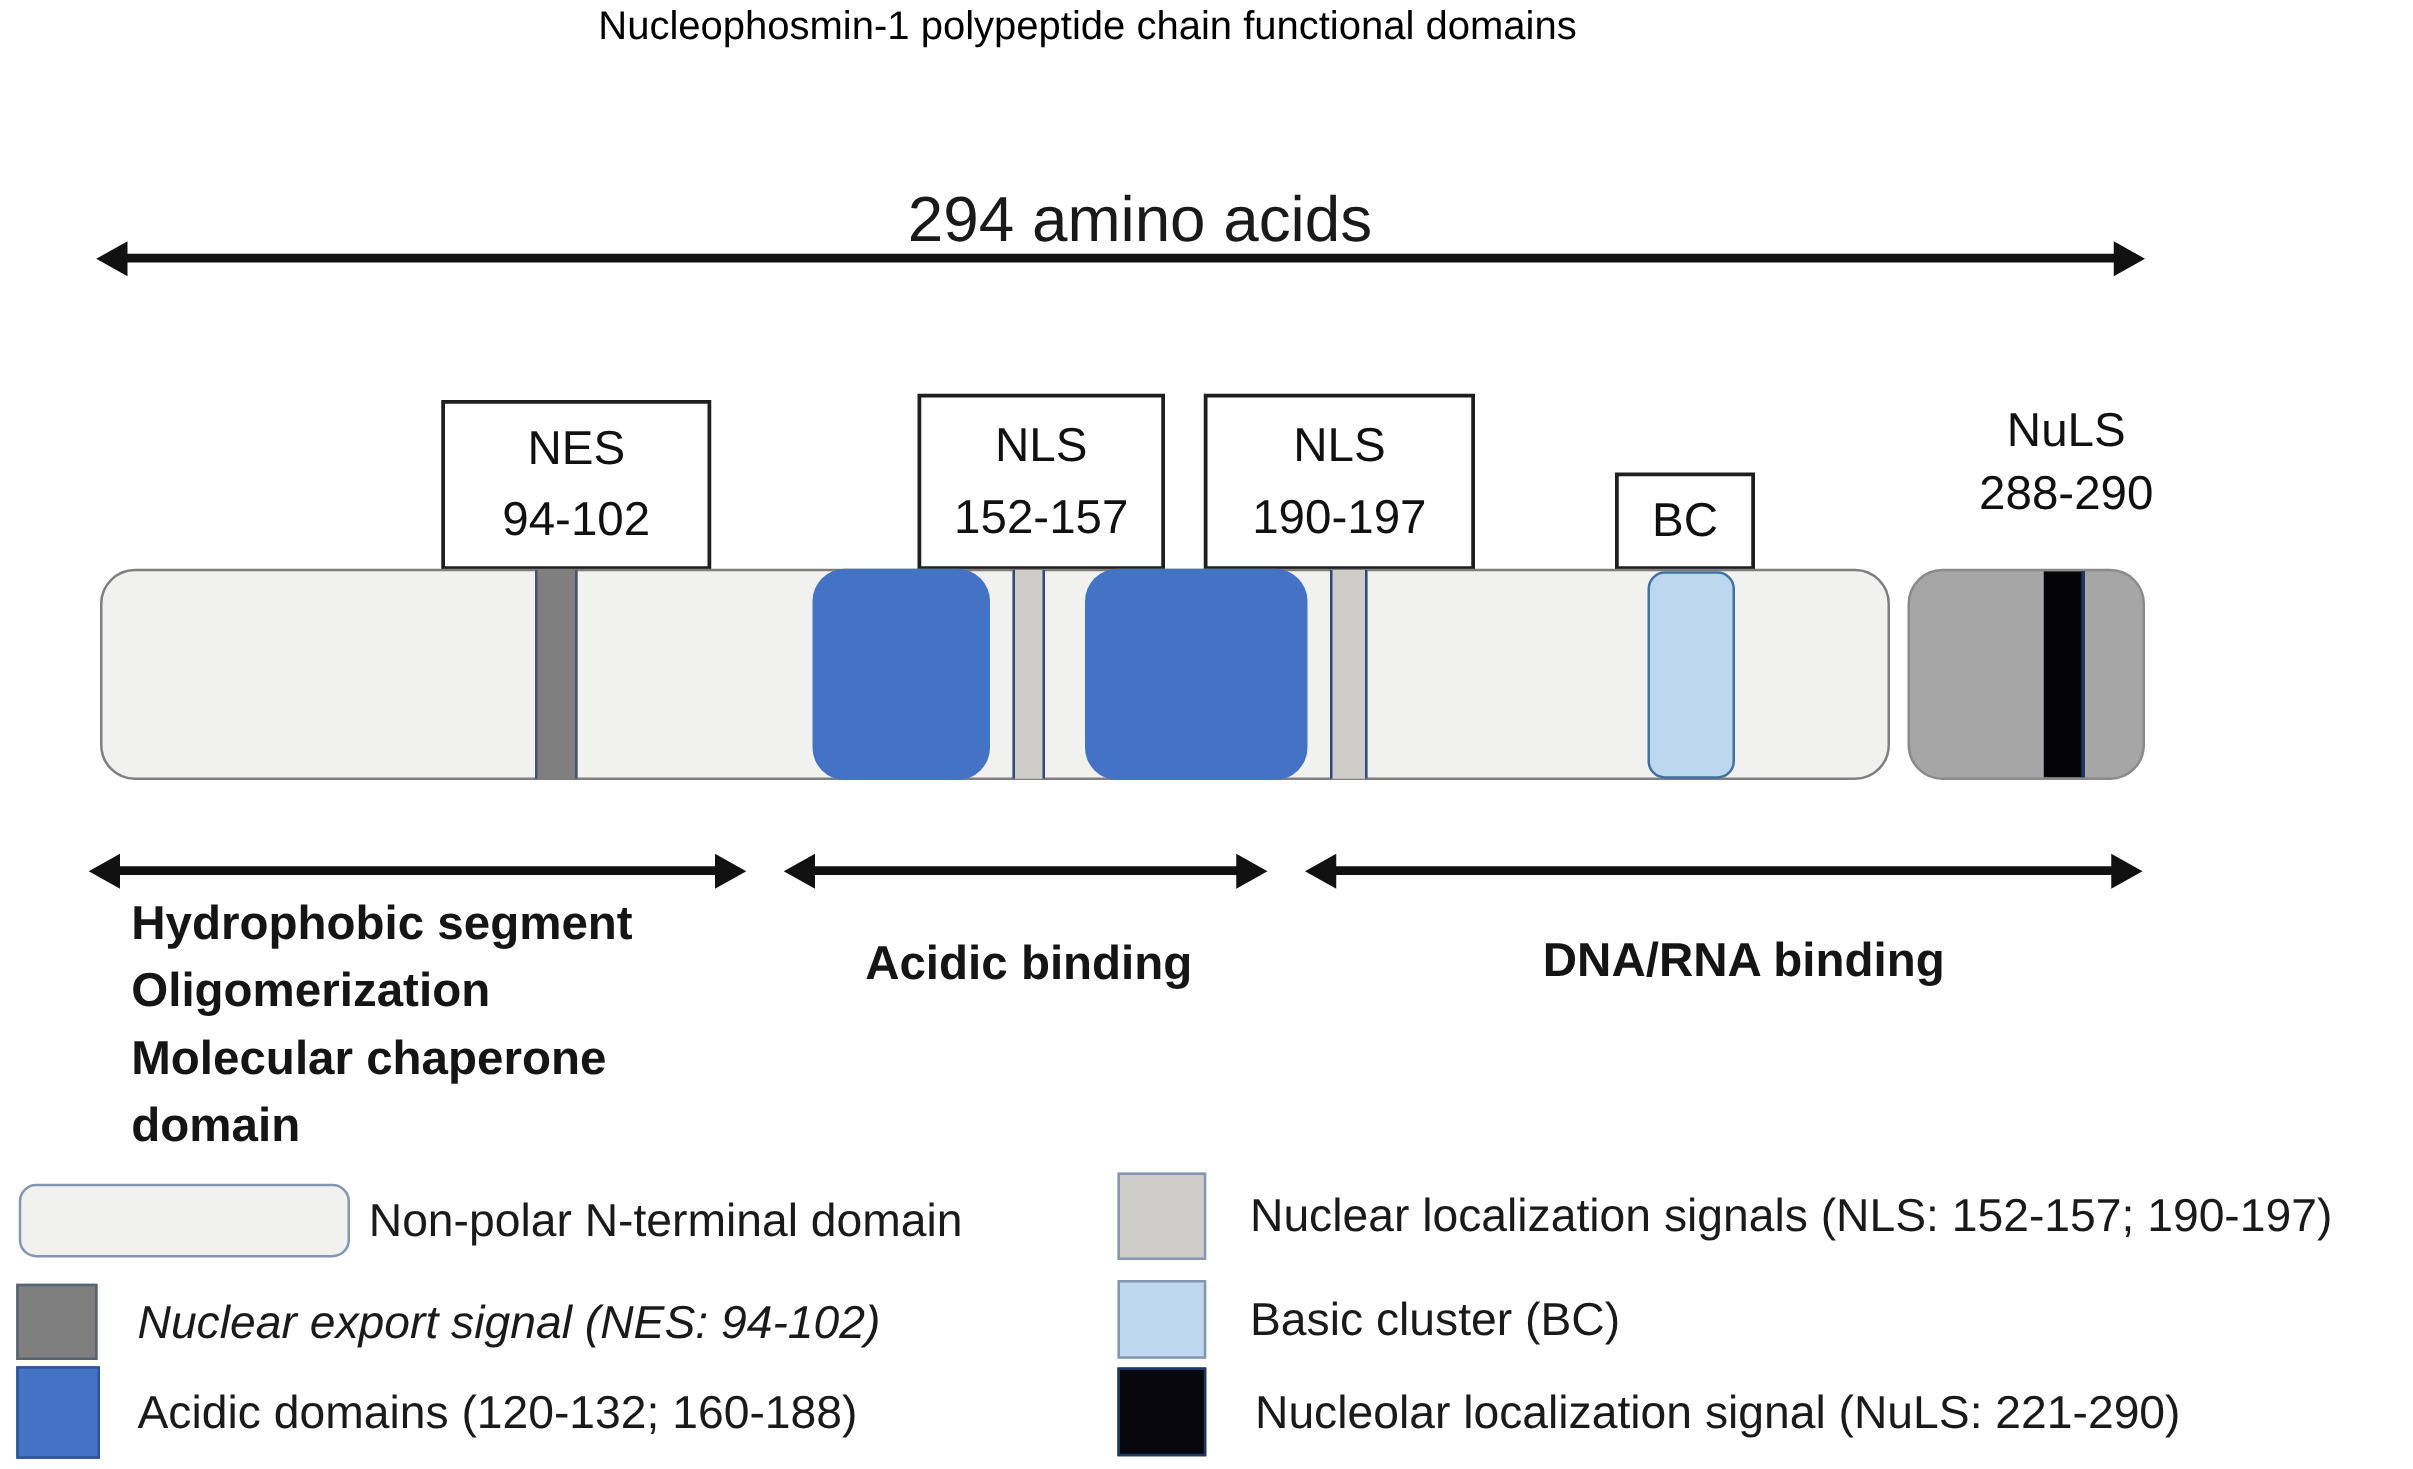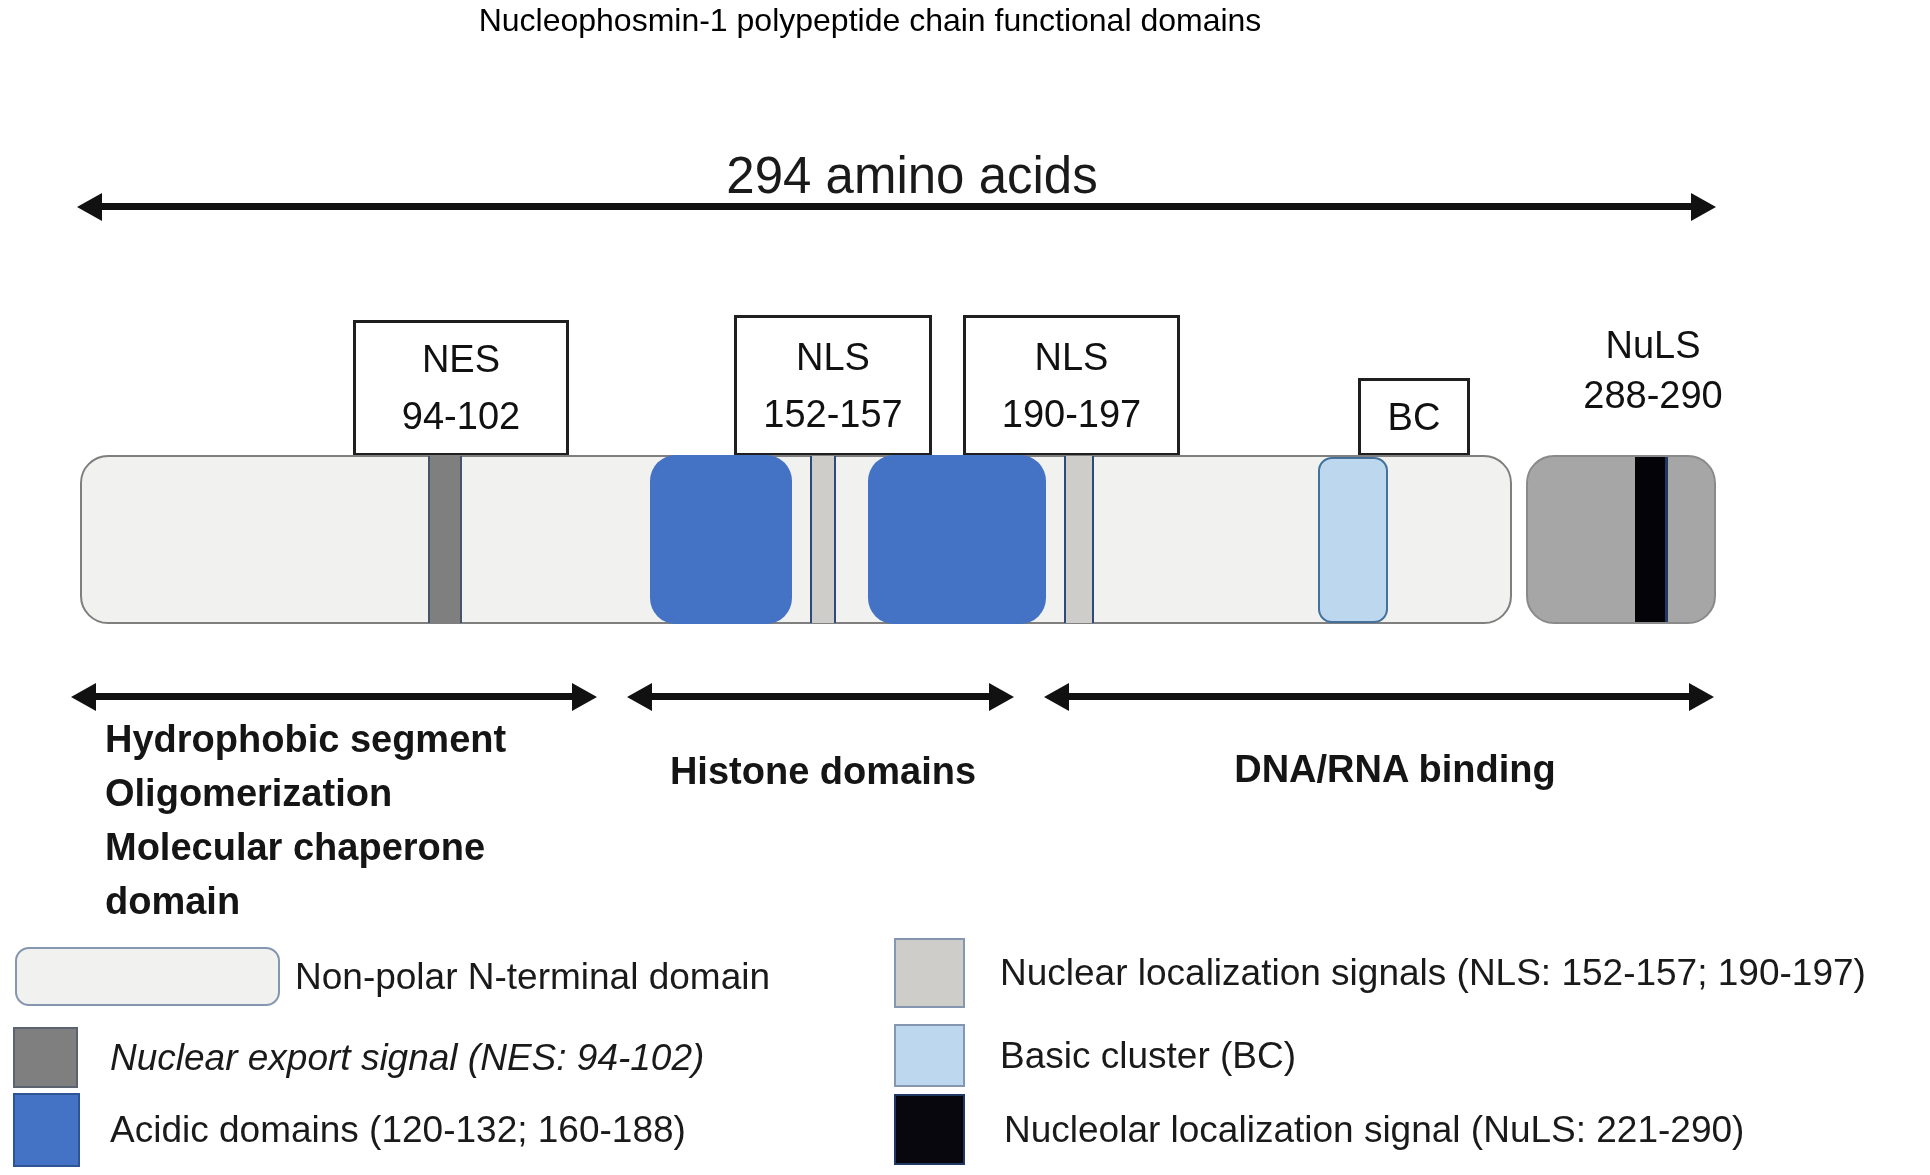--- a/index.html
+++ b/index.html
@@ -22,21 +22,21 @@
   .arr-b1{left:94px;top:693px;width:480px;}
   .arr-b2{left:650px;top:693px;width:341px;}
   .arr-b3{left:1067px;top:693px;width:624px;}
   
   .box{position:absolute;background:#fff;border:3px solid #1f1f1f;box-sizing:border-box;
     display:flex;flex-direction:column;align-items:center;justify-content:center;
     font-size:38px;color:#111;gap:14px;}
   .box-nes{left:337px;top:320px;width:216px;height:136px;margin-left:16px;}
   .box-nls1{left:734px;top:315px;width:198px;height:141px;}
   .box-nls2{left:963px;top:315px;width:217px;height:141px;}
-  .box-bc{left:1358px;top:378px;width:112px;height:78px;gap:0;}
+  .box-bc{left:1292px;top:378px;width:112px;height:78px;gap:0;}
   .nuls-label{position:absolute;left:1538px;top:320px;width:230px;text-align:center;
     font-size:38px;line-height:50px;color:#111;}
   
   .bar{position:absolute;left:80px;top:455px;width:1432px;height:169px;box-sizing:border-box;
     background:#F1F1F0;border:2px solid #7F7F7F;border-radius:28px;}
   .seg{position:absolute;box-sizing:border-box;}
   .seg-nes{left:428px;top:456px;width:34px;height:167px;background:#7F7F7F;
     border-left:2px solid #44546A;border-right:2px solid #44546A;}
   .seg-acidic1{left:650px;top:455px;width:142px;height:169px;background:#4472C4;border-radius:26px;}
   .seg-nls1{left:810px;top:456px;width:26px;height:167px;background:#CFCDCA;
@@ -116,21 +116,21 @@
   <div class="arr arr-b1"></div>
   <div class="arr arr-b2"></div>
   <div class="arr arr-b3"></div>
 
   <div class="region region-hydro">
     <div>Hydrophobic segment</div>
     <div>Oligomerization</div>
     <div>Molecular chaperone</div>
     <div>domain</div>
   </div>
-  <div class="region region-histone">Histone domains</div>
+  <div class="region region-histone">Acidic binding</div>
   <div class="region region-dna">DNA/RNA binding</div>
 
   <div class="swatch sw-nonpolar"></div>
   <div class="leg-label ll-1">Non-polar N-terminal domain</div>
 
   <div class="swatch sw-nes"></div>
   <div class="leg-label ll-2">Nuclear export signal (NES: 94-102)</div>
 
   <div class="swatch sw-acidic"></div>
   <div class="leg-label ll-3">Acidic domains (120-132; 160-188)</div>

